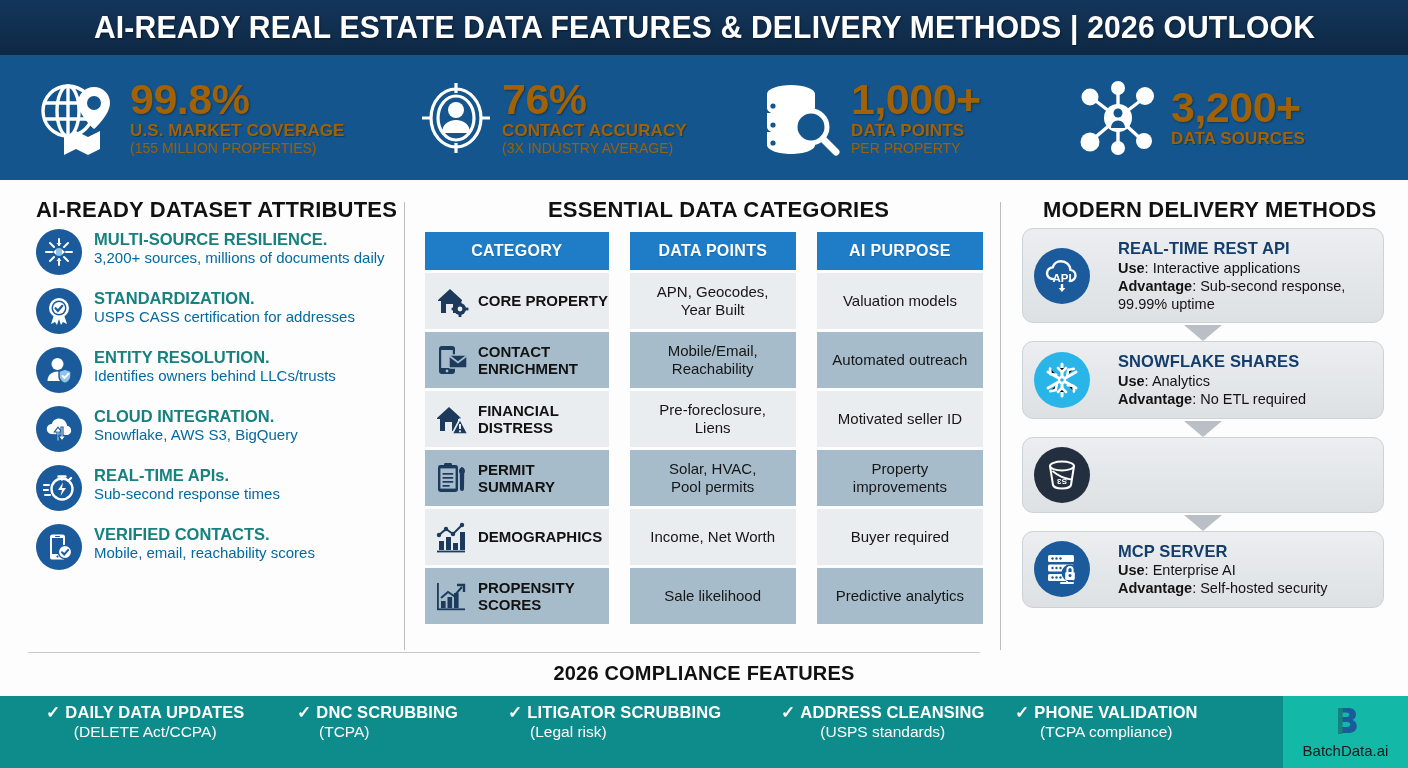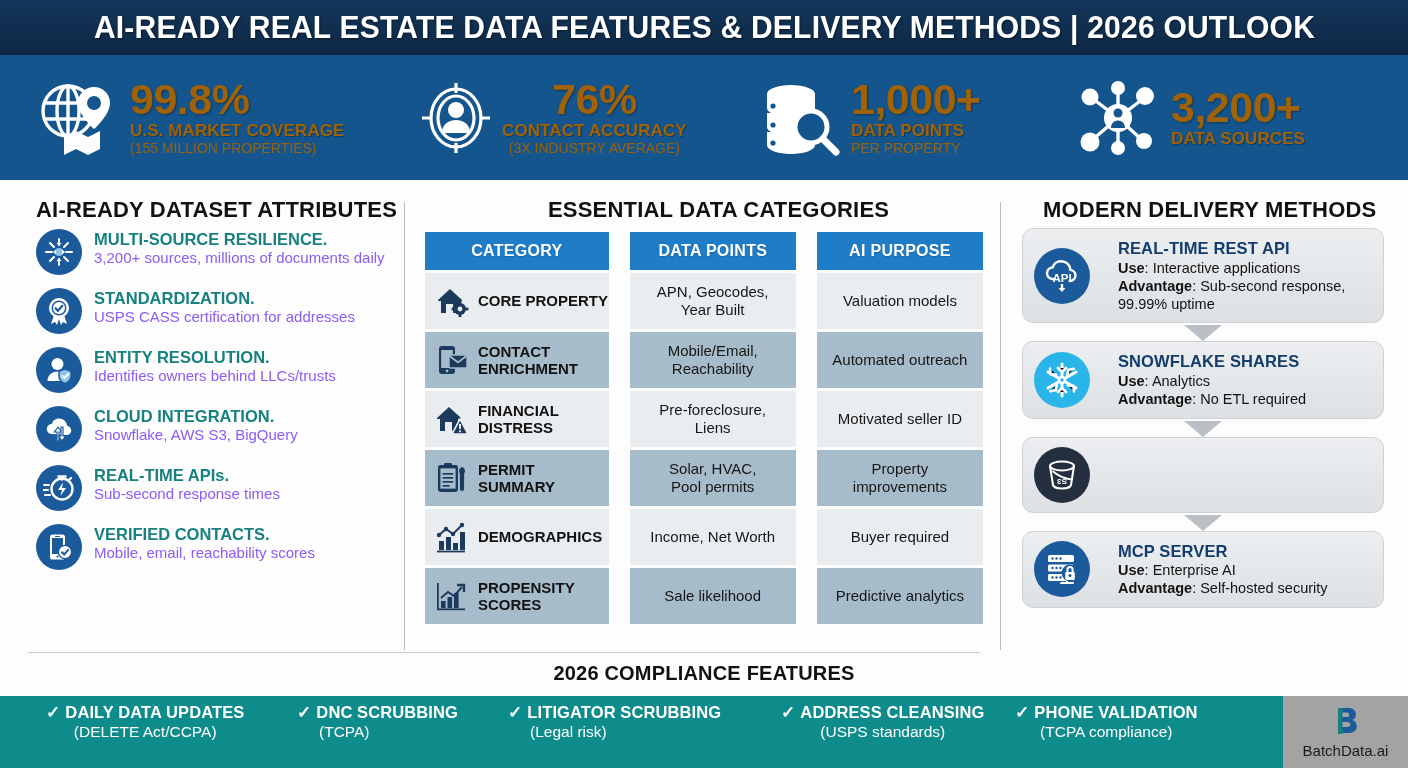--- a/index.html
+++ b/index.html
@@ -32,21 +32,21 @@
   }
   .stat { display: flex; align-items: center; height: 100%; }
   .stat-ic { flex: 0 0 auto; display: flex; align-items: center; justify-content: center; }
   .stat-tx { margin-left: 10px; color: #a16207; }
   .stat-num { font-size: 43px; font-weight: bold; line-height: 1.0; letter-spacing: -0.5px;
               text-shadow: 1px 1px 2px rgba(0,0,0,.35); }
   .stat-lb { font-size: 17px; font-weight: bold; line-height: 1.15; letter-spacing: 0.1px;
              text-shadow: 1px 1px 1px rgba(0,0,0,.3); }
   .stat-sub { font-size: 14px; font-weight: normal; line-height: 1.2; opacity: .95; }
   #stat0 { left: 38px; }
-  #stat1 { left: 420px; text-align: center; }
+  #stat1 { left: 420px; }
   #stat2 { left: 757px; }
   #stat3 { left: 1075px; }
   .stat { position: absolute; top: 55px; height: 125px; }
 
   
   .body { position: absolute; left: 0; top: 180px; width: 1280px; height: 470px; }
   .vdiv { position: absolute; top: 22px; width: 1px; height: 448px; background: #bcbcbc; }
   #vdiv1 { left: 404px; }
   #vdiv2 { left: 1000px; }
 
@@ -59,21 +59,21 @@
   #lefttitle { left: 36px; top: 17px; }
   .attrlist { position: absolute; left: 36px; top: 48px; width: 350px; }
   .attr { display: flex; align-items: flex-start; margin-bottom: 12px; }
   .attr-ic {
     flex: 0 0 46px; width: 46px; height: 46px; border-radius: 50%;
     background: #1b5b9c; display: flex; align-items: center; justify-content: center;
     margin-top: 1px;
   }
   .attr-tx { margin-left: 12px; padding-top: 1px; }
   .attr-h { font-size: 16.5px; font-weight: bold; color: #17817f; line-height: 1.22; }
-  .attr-d { font-size: 15px; color: #8b5cf6; line-height: 1.24; }
+  .attr-d { font-size: 15px; color: #0369a1; line-height: 1.24; }
 
   
   #midtitle { left: 548px; top: 17px; }
   .tablewrap { position: absolute; left: 425px; top: 52px; width: 558px; }
   .trow { display: flex; gap: 21px; margin-bottom: 3px; }
   .th {
     background: #1f7dc8; color: #fff; font-size: 16px; font-weight: bold;
     height: 38px; display: flex; align-items: center; justify-content: center;
     letter-spacing: 0.3px; text-shadow: 0 1px 1px rgba(0,0,0,.18);
   }
@@ -122,21 +122,21 @@
     background: #0e8b8b; display: flex; align-items: center;
   }
   .fitem { position: absolute; top: 702px; color: #fff; }
   .fitem .fl { font-size: 16.5px; font-weight: bold; letter-spacing: .1px; white-space: nowrap; }
   .fitem .fs { font-size: 15.5px; font-weight: normal; text-align: center; }
   .chk { font-size: 17px; font-weight: bold; margin-right: 5px; }
   #f0 { left: 46px; } #f1 { left: 297px; } #f2 { left: 508px; }
   #f3 { left: 781px; } #f4 { left: 1015px; }
   .logobox {
     position: absolute; left: 1283px; top: 696px; width: 125px; height: 72px;
-    background: #a3a3a3; display: flex; flex-direction: column;
+    background: #14b8a6; display: flex; flex-direction: column;
     align-items: center; justify-content: center;
   }
   .logotxt { font-size: 15px; color: #1b1b1b; margin-top: 1px; }
 </style>
 </head>
 <body>
 
 <div class="page">
 
   <div class="titlebar">

